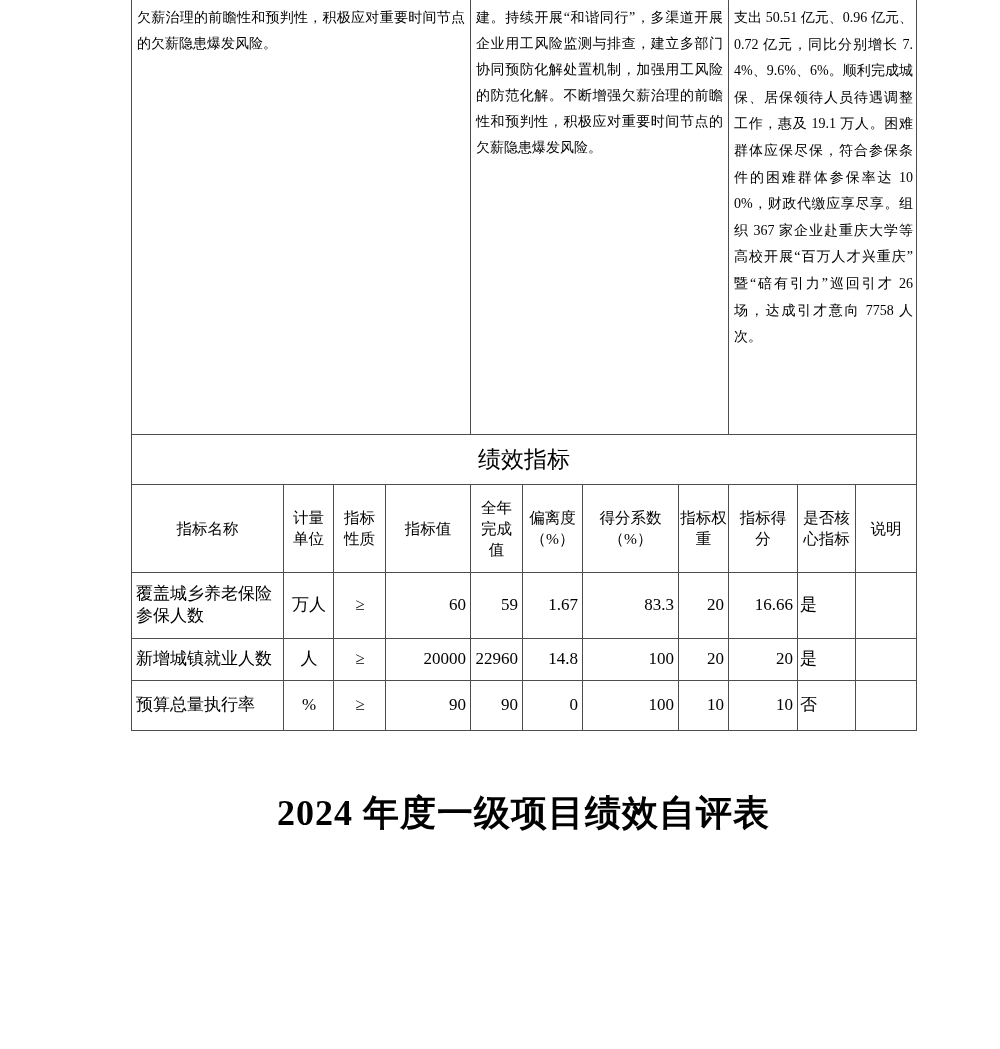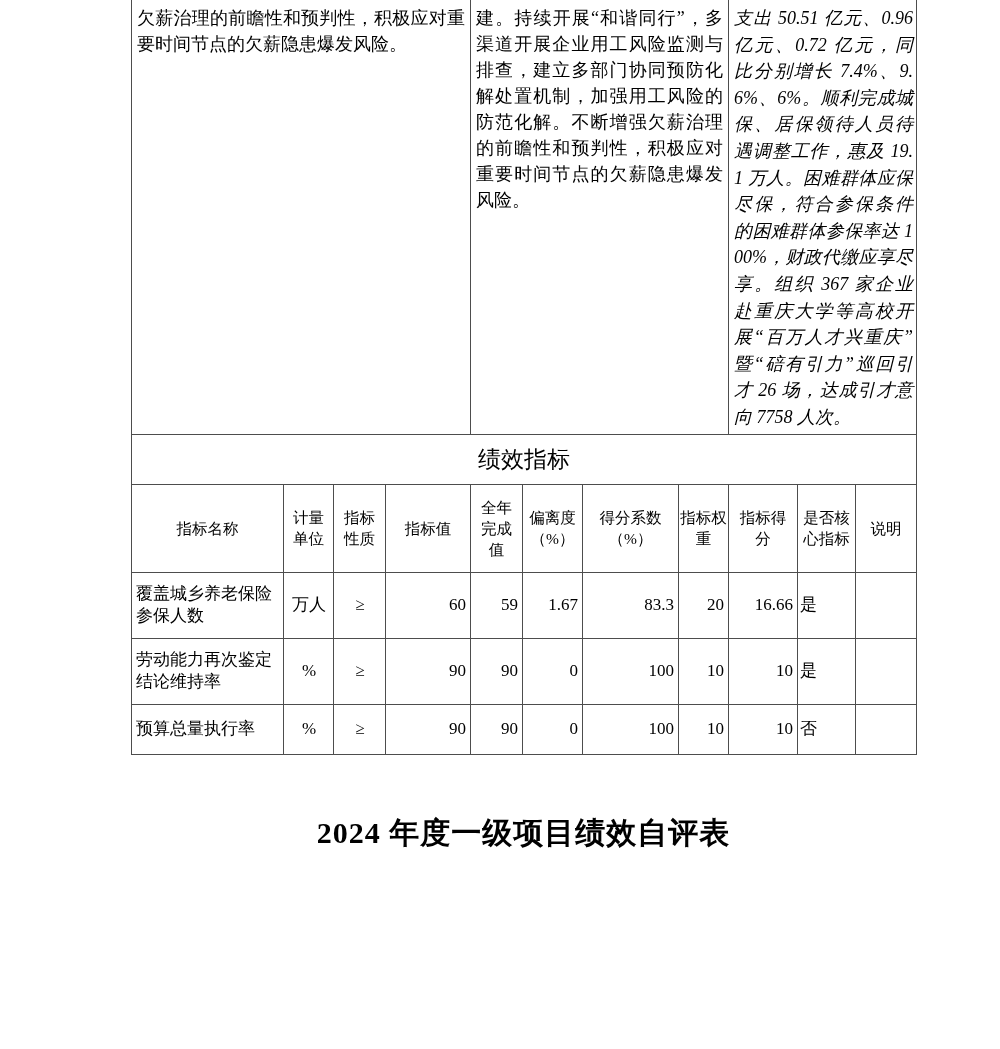--- a/index.html
+++ b/index.html
@@ -27,25 +27,25 @@
     overflow: hidden;
     word-break: break-all;
   }
   
   tr.top-row { height: 434px; }
   tr.top-row td {
     border-top: none;
     vertical-align: top;
     text-align: justify;
     text-justify: inter-ideograph;
-    font-size: 18px;
+    font-size: 14px;
     line-height: 26px;
     padding: 5px 5px 0 5px;
   }
-  tr.top-row td.cont-cell-3 { line-height: 26.6px; padding-right: 3px; font-style: italic; }
+  tr.top-row td.cont-cell-3 { line-height: 26.6px; padding-right: 3px; }
   
   tr.section-row { height: 50px; }
   tr.section-row td { text-align: center; font-size: 23px; }
   
   tr.header-row { height: 88px; }
   tr.header-row th {
     font-weight: normal;
     text-align: center;
     font-size: 15.5px;
     line-height: 21px;
@@ -66,21 +66,21 @@
   tr.data-row td.col-3, tr.data-row td.col-4, tr.data-row td.col-5,
   tr.data-row td.col-6, tr.data-row td.col-7, tr.data-row td.col-8 {
     text-align: right; padding-right: 4px;
   }
   tr.data-row td.col-9 { text-align: left; padding-left: 2px; }
   
   .footer-title {
     width: 785px;
     margin-top: 58px;
     text-align: center;
-    font-size: 30px;
+    font-size: 36px;
     font-weight: bold;
     letter-spacing: 1px;
   }
 </style>
 </head>
 <body>
 
 <div class="page">
 
   <table class="doc-table">
@@ -135,30 +135,30 @@
           <td class="col-2">≥</td>
           <td class="col-3">60</td>
           <td class="col-4">59</td>
           <td class="col-5">1.67</td>
           <td class="col-6">83.3</td>
           <td class="col-7">20</td>
           <td class="col-8">16.66</td>
           <td class="col-9">是</td>
           <td class="col-10"></td>
         </tr>
-        <tr class="data-row row-4">
-          <td class="col-0">劳动能力再次鉴定结论维持率</td>
-          <td class="col-1">%</td>
+        <tr class="data-row row-2">
+          <td class="col-0">新增城镇就业人数</td>
+          <td class="col-1">人</td>
           <td class="col-2">≥</td>
-          <td class="col-3">90</td>
-          <td class="col-4">90</td>
-          <td class="col-5">0</td>
+          <td class="col-3">20000</td>
+          <td class="col-4">22960</td>
+          <td class="col-5">14.8</td>
           <td class="col-6">100</td>
-          <td class="col-7">10</td>
-          <td class="col-8">10</td>
+          <td class="col-7">20</td>
+          <td class="col-8">20</td>
           <td class="col-9">是</td>
           <td class="col-10"></td>
         </tr>
         <tr class="data-row row-6">
           <td class="col-0">预算总量执行率</td>
           <td class="col-1">%</td>
           <td class="col-2">≥</td>
           <td class="col-3">90</td>
           <td class="col-4">90</td>
           <td class="col-5">0</td>

